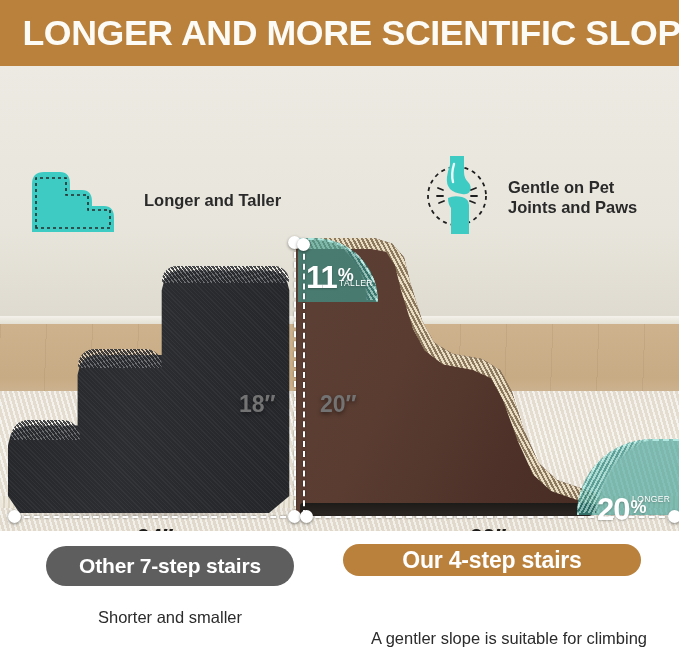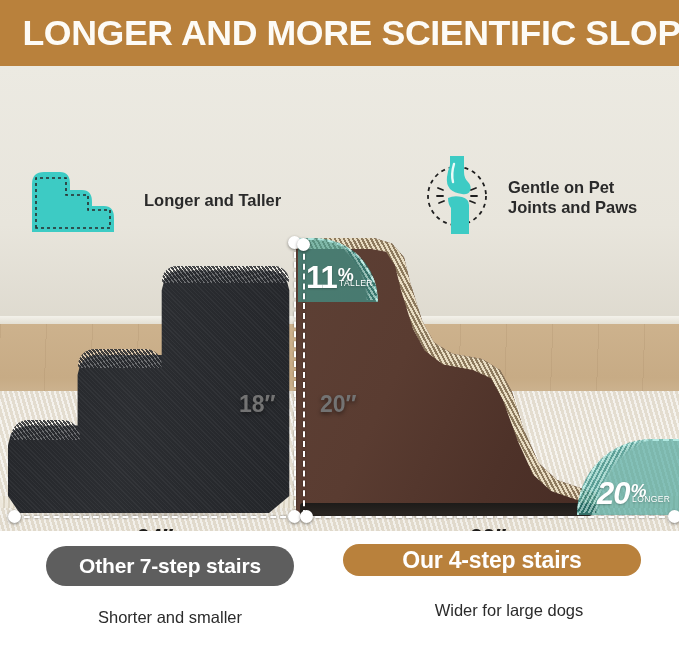--- a/index.html
+++ b/index.html
@@ -201,21 +201,21 @@
     display:flex;align-items:flex-end;
   }
   .badge-num{font-size:31px;letter-spacing:-1px;}
   .badge-pct{font-size:18px;margin-left:1px;position:relative;top:-9px;}
   .badge-sub{
     position:absolute;font-size:8.5px;font-weight:normal;color:#fff;
     letter-spacing:.4px;text-shadow:0 1px 2px rgba(0,0,0,.25);
   }
   #badge-taller-text{left:306px;top:196px;justify-content:space-between;}
   #badge-taller-sub{left:339px;top:212px;}
-  #badge-longer-text{left:597px;top:412px;font-style:italic;}
+  #badge-longer-text{left:597px;top:428px;}
   #badge-longer-sub{left:632px;top:428px;}
 
   
   .dim-v{
     position:absolute;width:0;
     border-left:2px dashed #ffffff;
     filter:drop-shadow(0 0 1px rgba(0,0,0,.45));
   }
   .dim-h{
     position:absolute;height:0;
@@ -373,15 +373,15 @@
         <span>Gentle on Pet</span><br>
         <span>Joints and Paws</span>
       </span>
     </div>
   </div>
 
   <div class="pill" id="pill-other">Other 7-step stairs</div>
   <div class="pill" id="pill-our">Our 4-step stairs</div>
 
   <div class="caption" id="cap-other">Shorter and smaller</div>
-  <div class="caption" id="cap-our-1">Wider for large dogs</div>
+  <div class="caption" id="cap-our-2">A gentler slope is suitable for climbing</div>
 
 </div>
 
 </body></html>

